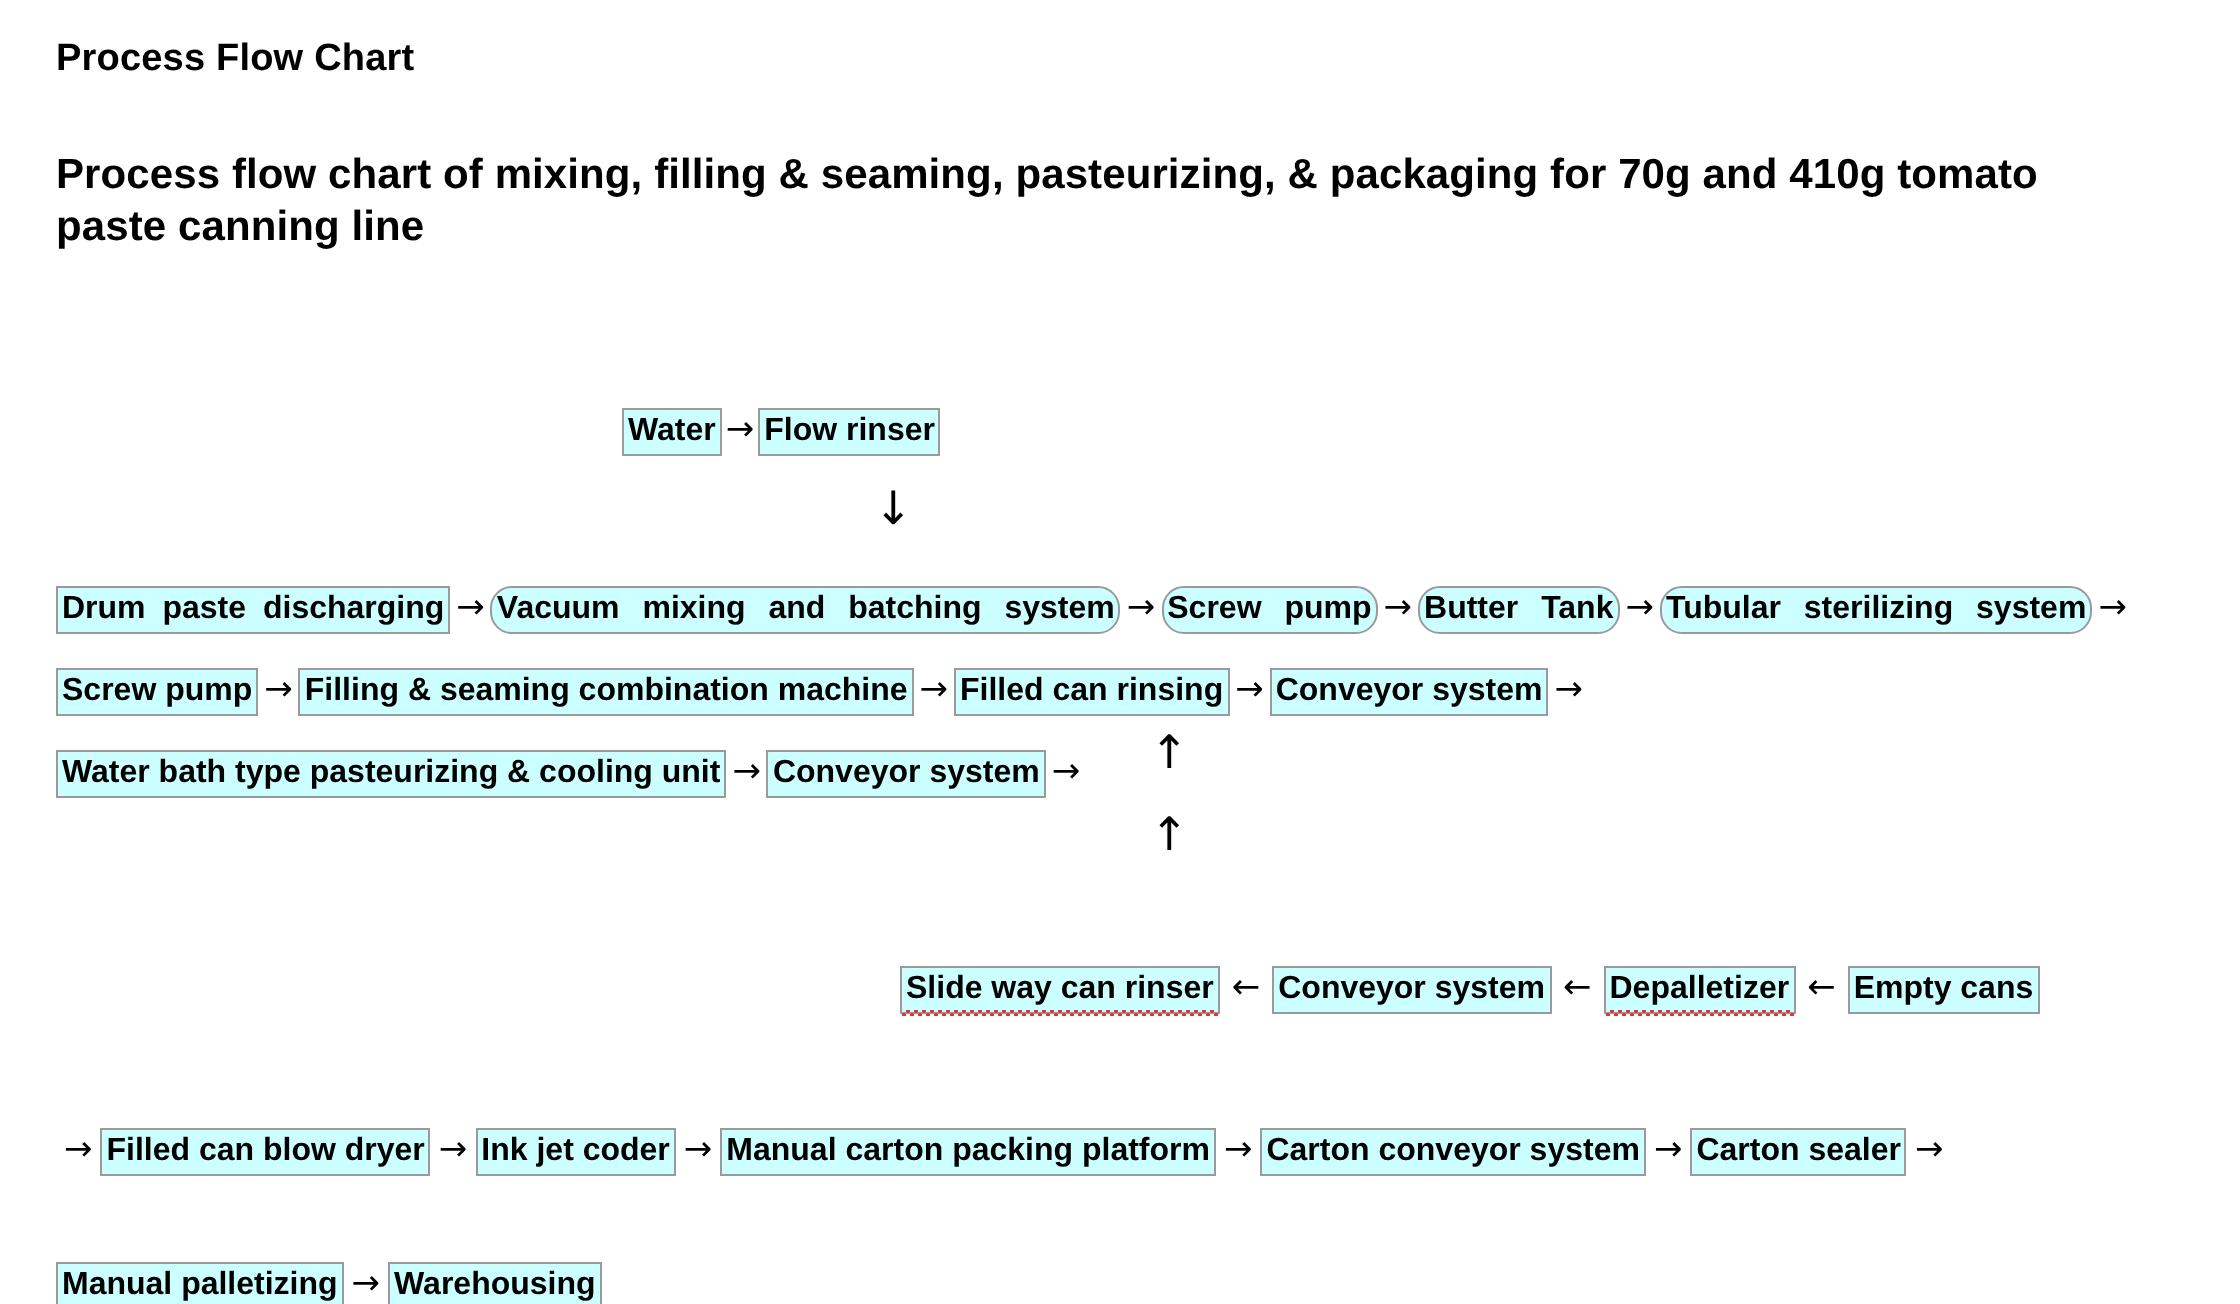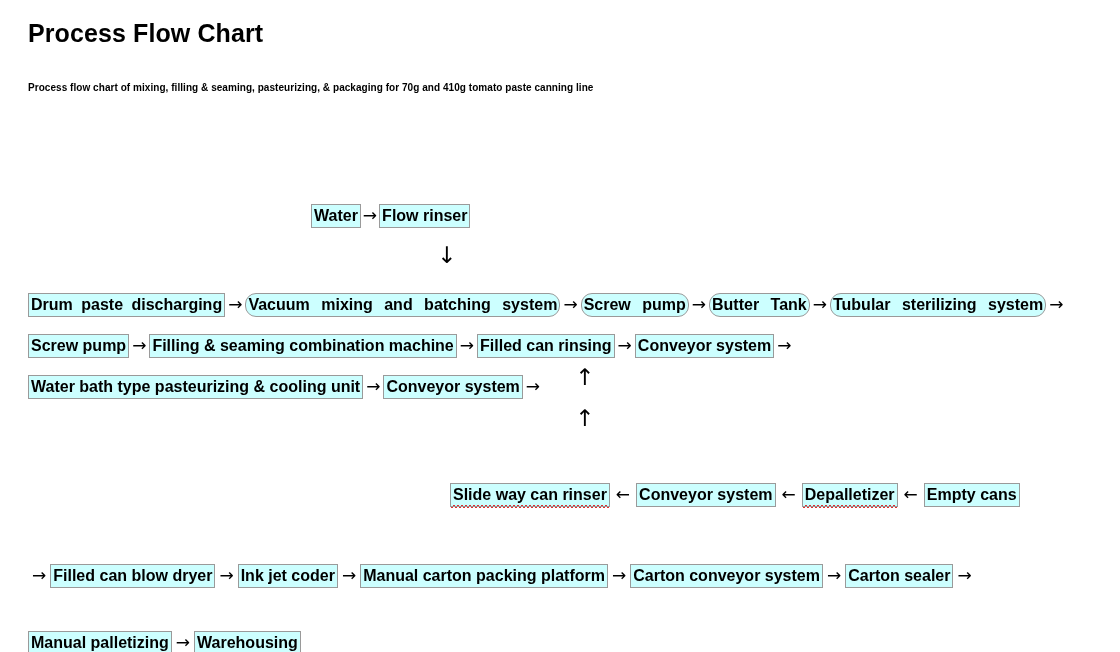--- a/index.html
+++ b/index.html
@@ -21,31 +21,31 @@
     left: 0; top: 0;
     width: 1120px;
     height: 652px;
   }
 
   
   .doc-title {
     position: absolute;
     left: 28px;
     top: 19px;
-    font-size: 25px;
+    font-size: 19px;
     font-weight: bold;
     letter-spacing: 0.1px;
     white-space: nowrap;
   }
   .doc-subtitle {
     position: absolute;
     left: 28px;
     top: 75px;
     width: 1010px;
-    font-size: 10px;
+    font-size: 21px;
     font-weight: bold;
     line-height: 26px;
     letter-spacing: 0.05px;
   }
 
   
   .chip {
     display: inline-block;
     background: #CCFFFF;
     border: 1px solid #9a9a9a;

